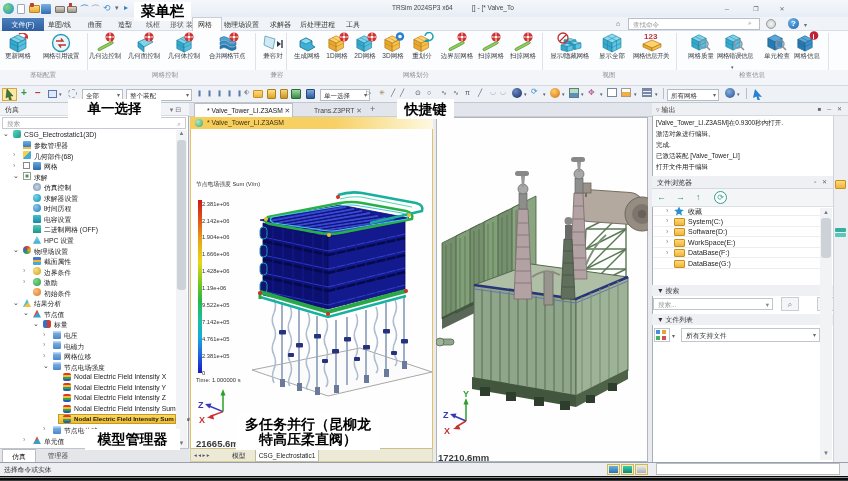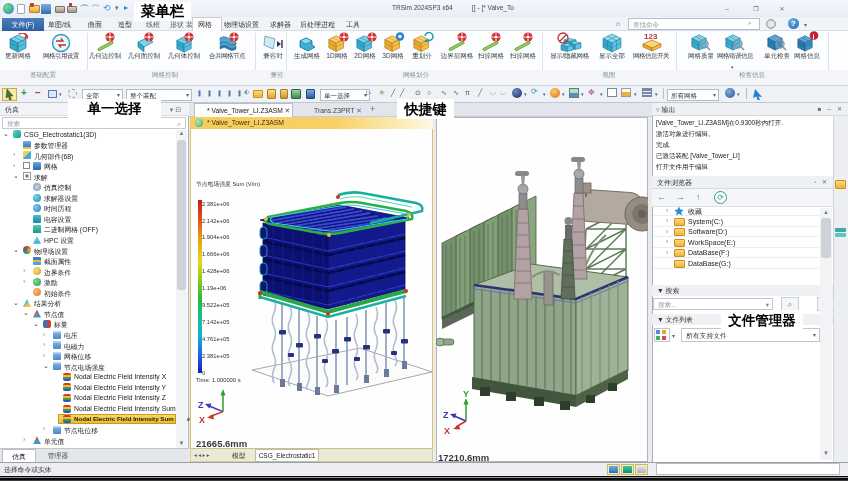--- a/index.html
+++ b/index.html
@@ -849,14 +849,15 @@
 <div class="ab" style="left:637px;top:466px;width:9px;height:7px;background:linear-gradient(#e8e8e8,#a8b0b8)"></div>
 <div class="ab" style="left:656px;top:463px;width:184px;height:12px;background:#fff;border:1px solid #b8bdc6"></div>
 
 <div class="ab" style="left:0;top:475.5px;width:848px;height:4px;background:#0b0b0b"></div>
 <div class="ab" style="left:0;top:477.2px;width:848px;height:0.9px;background:#909090"></div>
 <div class="ab" style="left:0;top:479.5px;width:848px;height:1.5px;background:#3c3c3c"></div>
 
 <div class="lbl" style="left:134px;top:2px;width:57px;height:19px;font-size:14.5px;line-height:19px">菜单栏</div>
 <div class="lbl" style="left:68px;top:99px;width:93px;height:19px;font-size:13.5px;line-height:19px">单一选择</div>
 <div class="lbl" style="left:397px;top:99px;width:57px;height:20px;font-size:14px;line-height:20px">快捷键</div>
-<div class="lbl" style="left:721px;top:310px;width:82px;height:21px;font-size:13.5px;line-height:21px">文件管理器</div>
+<div class="lbl" style="left:85px;top:429px;width:95px;height:21px;font-size:14px;line-height:21px">模型管理器</div>
+<div class="lbl" style="left:236px;top:413px;width:144px;height:37px;font-size:14px;line-height:15px;padding-top:4px">多任务并行（昆柳龙<br>特高压柔直阀）</div>
 
 </div>
 </body></html>

